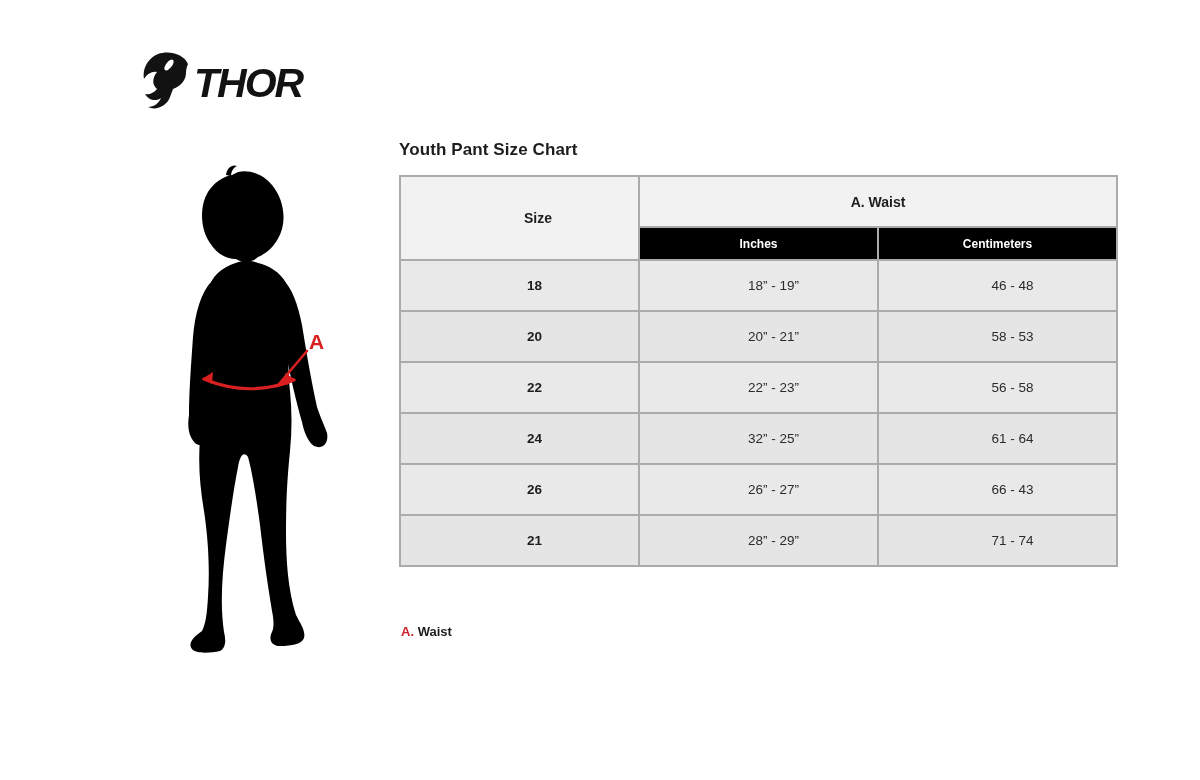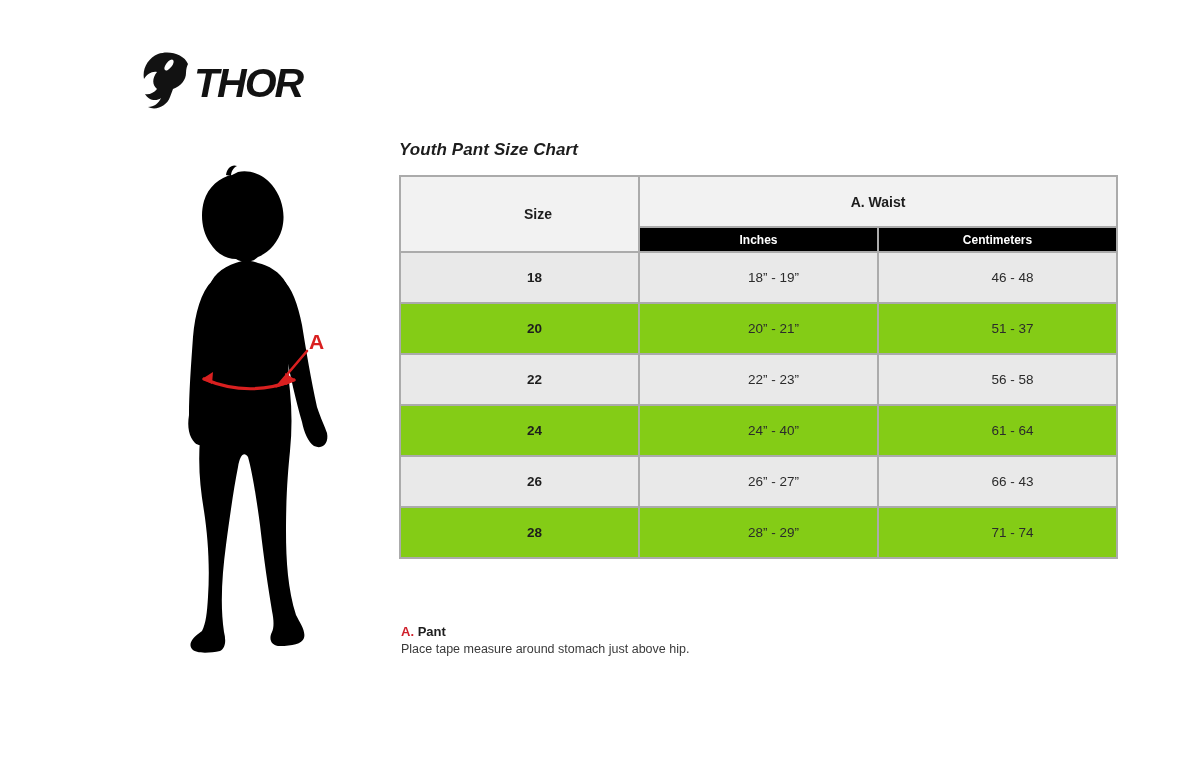--- a/index.html
+++ b/index.html
@@ -37,21 +37,20 @@
 
   
   .chart-title {
     position: absolute;
     left: 367px;
     top: 140px;
     font-size: 17px;
     font-weight: 700;
     color: #1d1d1d;
     letter-spacing: 0.1px;
-    font-style: italic;
   }
   table.size-table {
     position: absolute;
     left: 367px;
     top: 175px;
     width: 717px;
     border-collapse: collapse;
     table-layout: fixed;
     font-size: 13.5px;
   }
@@ -67,30 +66,30 @@
     font-size: 14px;
     font-weight: 700;
     padding-left: 37px;
   }
   th.group-head {
     background: #f2f2f2;
     font-size: 14px;
     font-weight: 700;
     height: 51px;
   }
-  tr.sub-row { height: 25px; border-radius: 6px; }
+  tr.sub-row { height: 33px; border-radius: 6px; }
   th.unit-head {
     background: #000000;
     color: #ffffff;
     font-size: 12px;
     font-weight: 700;
     border-top-color: #8f8f8f;
     border-bottom-color: #8f8f8f;
   }
-  tr.data-row { height: 51px; background: #84cc16; }
+  tr.data-row { height: 51px; background: #e5e5e5; }
   tr.data-row.alt { background: #e9e9e9; }
   tr.data-row td { color: #2b2b2b; padding-left: 30px; }
   tr.data-row td.size-cell { font-weight: 700; color: #1d1d1d; }
 
   
   .howto-heading {
     position: absolute;
     left: 367px;
     top: 588px;
     font-size: 17px;
@@ -240,50 +239,49 @@
       <th class="unit-head">Centimeters</th>
     </tr>
     <tr class="data-row alt">
       <td class="size-cell">18</td>
       <td>18” - 19”</td>
       <td>46 - 48</td>
     </tr>
     <tr class="data-row">
       <td class="size-cell">20</td>
       <td>20” - 21”</td>
-      <td>51 - 37</td>
+      <td>58 - 53</td>
     </tr>
     <tr class="data-row alt">
       <td class="size-cell">22</td>
       <td>22” - 23”</td>
       <td>56 - 58</td>
     </tr>
     <tr class="data-row">
       <td class="size-cell">24</td>
-      <td>24” - 40”</td>
+      <td>32” - 25”</td>
       <td>61 - 64</td>
     </tr>
     <tr class="data-row alt">
       <td class="size-cell">26</td>
       <td>26” - 27”</td>
       <td>66 - 43</td>
     </tr>
     <tr class="data-row">
-      <td class="size-cell">28</td>
+      <td class="size-cell">21</td>
       <td>28” - 29”</td>
       <td>71 - 74</td>
     </tr>
   </tbody>
     </table>
 
 
   <div class="measure-item">
     <div class="item-title">
       <span class="item-letter">A.</span>
-      <span>Pant</span>
+      <span>Waist</span>
     </div>
-    <div class="item-desc">Place tape measure around stomach just above hip.</div>
   </div>
 
   <div class="footer">
   </div>
 
 </div>
 
 </body></html>

